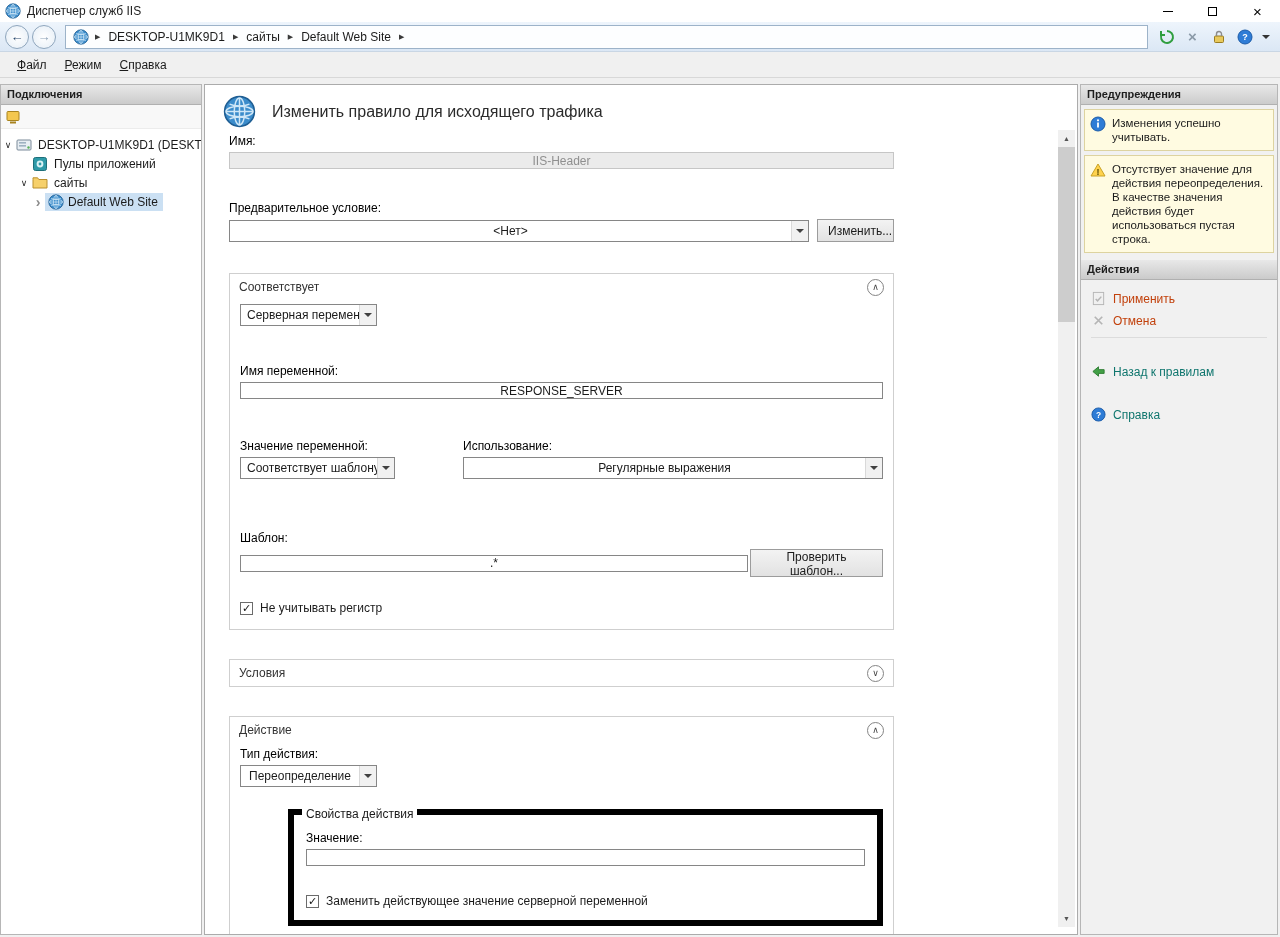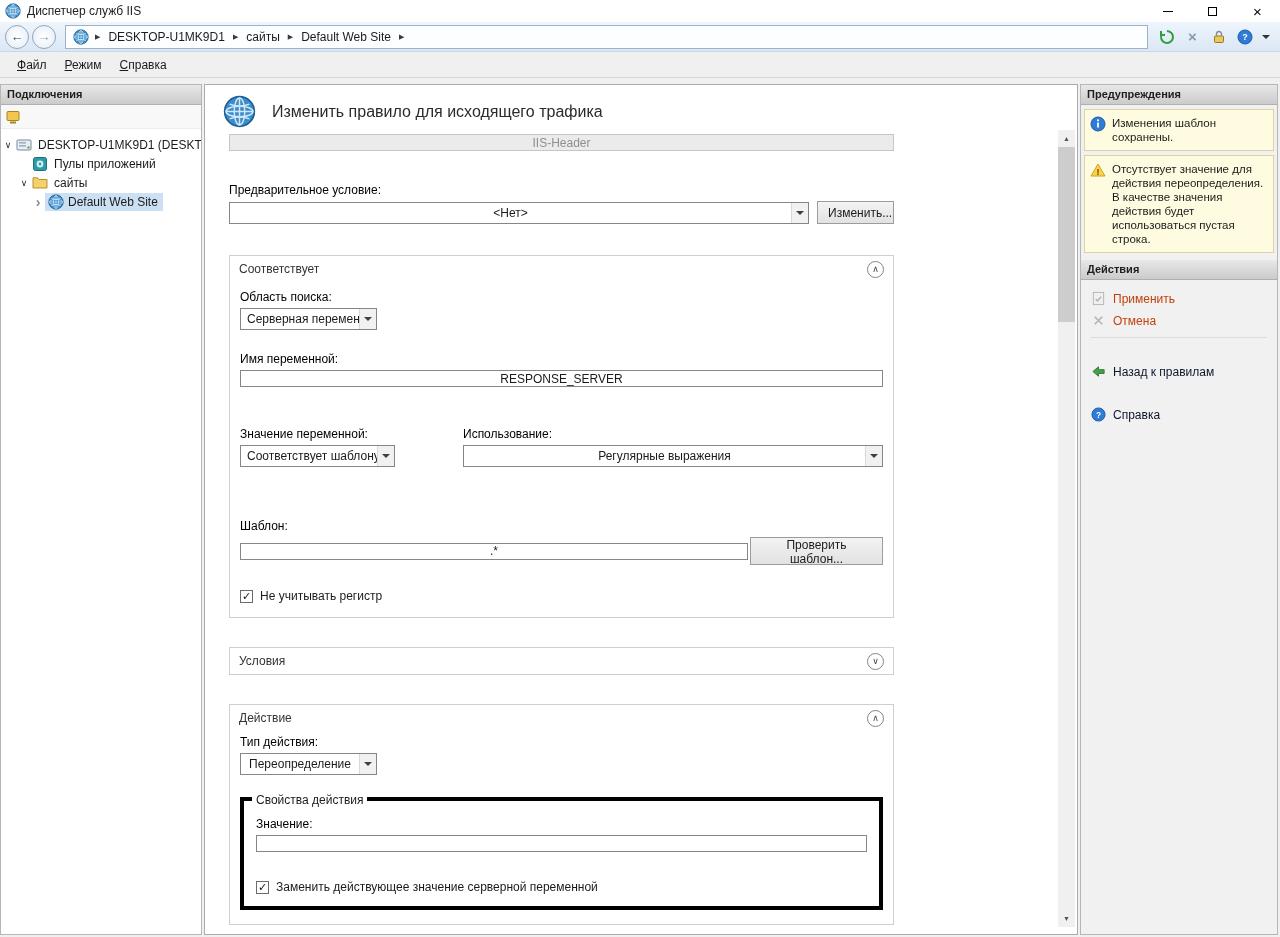--- a/index.html
+++ b/index.html
@@ -71,37 +71,37 @@
   .btn { height: 23px; background: linear-gradient(#f3f3f3, #e2e2e2); border: 1px solid #9c9c9c; padding: 0 10px; font-size: 12px; }
   .section { width: 665px; border: 1px solid #cfcfcf; background: #fff; }
   .section-header { height: 26px; display: flex; align-items: center; padding: 0 9px; }
   .section-title { font-size: 12px; color: #333; }
   .chev { margin-left: auto; width: 17px; height: 17px; border: 1px solid #848484; border-radius: 50%; display: flex; align-items: center; justify-content: center; font-size: 9px; color: #444; }
   .section-body { padding: 4px 10px 14px; }
   .two-col { display: flex; }
   .checkrow { display: flex; align-items: center; }
   .checkbox { width: 13px; height: 13px; border: 1px solid #6b6b6b; background: #fff; display: inline-flex; align-items: center; justify-content: center; margin-right: 7px; flex: 0 0 13px; }
   .checkmark { font-size: 11px; font-weight: bold; line-height: 1; color: #111; }
-  .groupbox { position: relative; border: 4px solid #000000; padding: 16px 12px 12px; }
+  .groupbox { position: relative; border: 6px solid #000000; padding: 16px 12px 12px; margin-left: 48px; }
   .groupbox-legend { position: absolute; top: -8px; left: 8px; background: #fff; padding: 0 4px; font-size: 12px; }
 
   .vscroll { position: absolute; right: 2px; top: 45px; width: 17px; height: 797px; background: #f0f0f0; }
   .vs-btn { height: 17px; display: flex; align-items: center; justify-content: center; font-size: 7px; color: #555; }
   .vs-btn.bottom { position: absolute; bottom: 0; left: 0; width: 17px; }
   .vs-thumb { position: absolute; top: 17px; left: 0; width: 17px; height: 175px; background: #cdcdcd; }
 
   .panel-right { position: absolute; left: 1080px; top: 6px; bottom: 2px; width: 198px; background: #f1f1f1; border: 1px solid #b6b6b6; }
   .alert { display: flex; gap: 6px; margin: 4px 3px 0; padding: 6px 5px; background: #fffbe1; border: 1px solid #ddd3a0; }
   .alert-icon { width: 16px; height: 16px; flex: 0 0 16px; }
   .alert-text { font-size: 11.5px; line-height: 14px; }
   .actions-header { margin-top: 7px; }
   .action-list { padding: 6px 2px; }
   .action-item { display: flex; align-items: center; gap: 7px; padding: 2px 8px; margin-top: 3px; }
   .action-item.disabled { color: #c2410c; }
-  .action-item.link { color: #0f172a; margin-top: 24px; }
+  .action-item.link { color: #0f766e; margin-top: 24px; }
   .ai-icon { width: 15px; height: 15px; flex: 0 0 15px; display: flex; align-items: center; justify-content: center; }
   .action-divider { height: 1px; background: #dcdcdc; margin: 7px 8px 3px; }
 </style>
 </head>
 <body>
 
 <svg width="0" height="0" style="position:absolute">
   <defs>
     <symbol id="sym-globe" viewBox="0 0 20 20">
       <circle cx="10" cy="10" r="9" fill="#3b8ccb" stroke="#1f5e93" stroke-width="1"></circle>
@@ -235,47 +235,47 @@
   <div class="panel-main">
     <div class="editor-title">
       <svg class="globe32">
           <use href="#sym-globe"></use>
         </svg>
       <h1 class="page-title">Изменить правило для исходящего трафика</h1>
     </div>
 
     <div class="form">
       <div style="margin-top:6px">
+        <div class="lbl">Имя:</div>
         <input class="text-input disabled" disabled="" value="IIS-Header" style="">
       </div>
 
       <div style="margin-top:32px">
         <div class="lbl">Предварительное условие:</div>
         <div class="row">
           <div class="combo" style="width:580px">
             <span class="combo-text">&lt;Нет&gt;</span>
             <span class="combo-arrow"></span>
           </div>
           <button class="btn" style="margin-left:8px;width:77px">Изменить...</button>
         </div>
       </div>
 
       <div class="section" style="margin-top:31px">
         <div class="section-header">
           <span class="section-title">Соответствует</span>
           <span class="chev">∧</span>
         </div>
         <div class="section-body">
-          <div class="lbl" style="margin-top:4px">Область поиска:</div>
           <div class="combo" style="width:137px">
             <span class="combo-text">Серверная переменн</span>
             <span class="combo-arrow"></span>
           </div>
 
-          <div class="lbl" style="margin-top:22px">Имя переменной:</div>
+          <div class="lbl" style="margin-top:38px">Имя переменной:</div>
           <input class="text-input" value="RESPONSE_SERVER" style="">
 
           <div class="two-col" style="margin-top:40px">
             <div style="width:223px">
               <div class="lbl">Значение переменной:</div>
               <div class="combo" style="width:155px">
                 <span class="combo-text">Соответствует шаблону</span>
                 <span class="combo-arrow"></span>
               </div>
             </div>
@@ -346,21 +346,21 @@
 
   <div class="panel-right">
     <div class="panel-header">Предупреждения</div>
 
     <div class="alert">
       <svg class="alert-icon" viewBox="0 0 16 16">
           <circle cx="8" cy="8" r="7" fill="#2e7cd6" stroke="#1b5ba8"></circle>
           <rect x="7.1" y="6.5" width="1.8" height="5" fill="#fff"></rect>
           <circle cx="8" cy="4.3" r="1.1" fill="#fff"></circle>
         </svg>
-      <span class="alert-text">Изменения шаблон сохранены.</span>
+      <span class="alert-text">Изменения успешно учитывать.</span>
     </div>
 
     <div class="alert">
       <svg class="alert-icon" viewBox="0 0 16 14">
           <path d="M8 1 L15 13 H1 Z" fill="#ffd24d" stroke="#c9a227"></path>
           <text x="8" y="11.5" text-anchor="middle" font-size="9" font-weight="bold" fill="#5a4a00" font-family="Liberation Sans, sans-serif">!</text>
         </svg>
       <span class="alert-text">Отсутствует значение для действия переопределения. В качестве значения действия будет использоваться пустая строка.</span>
     </div>
 

